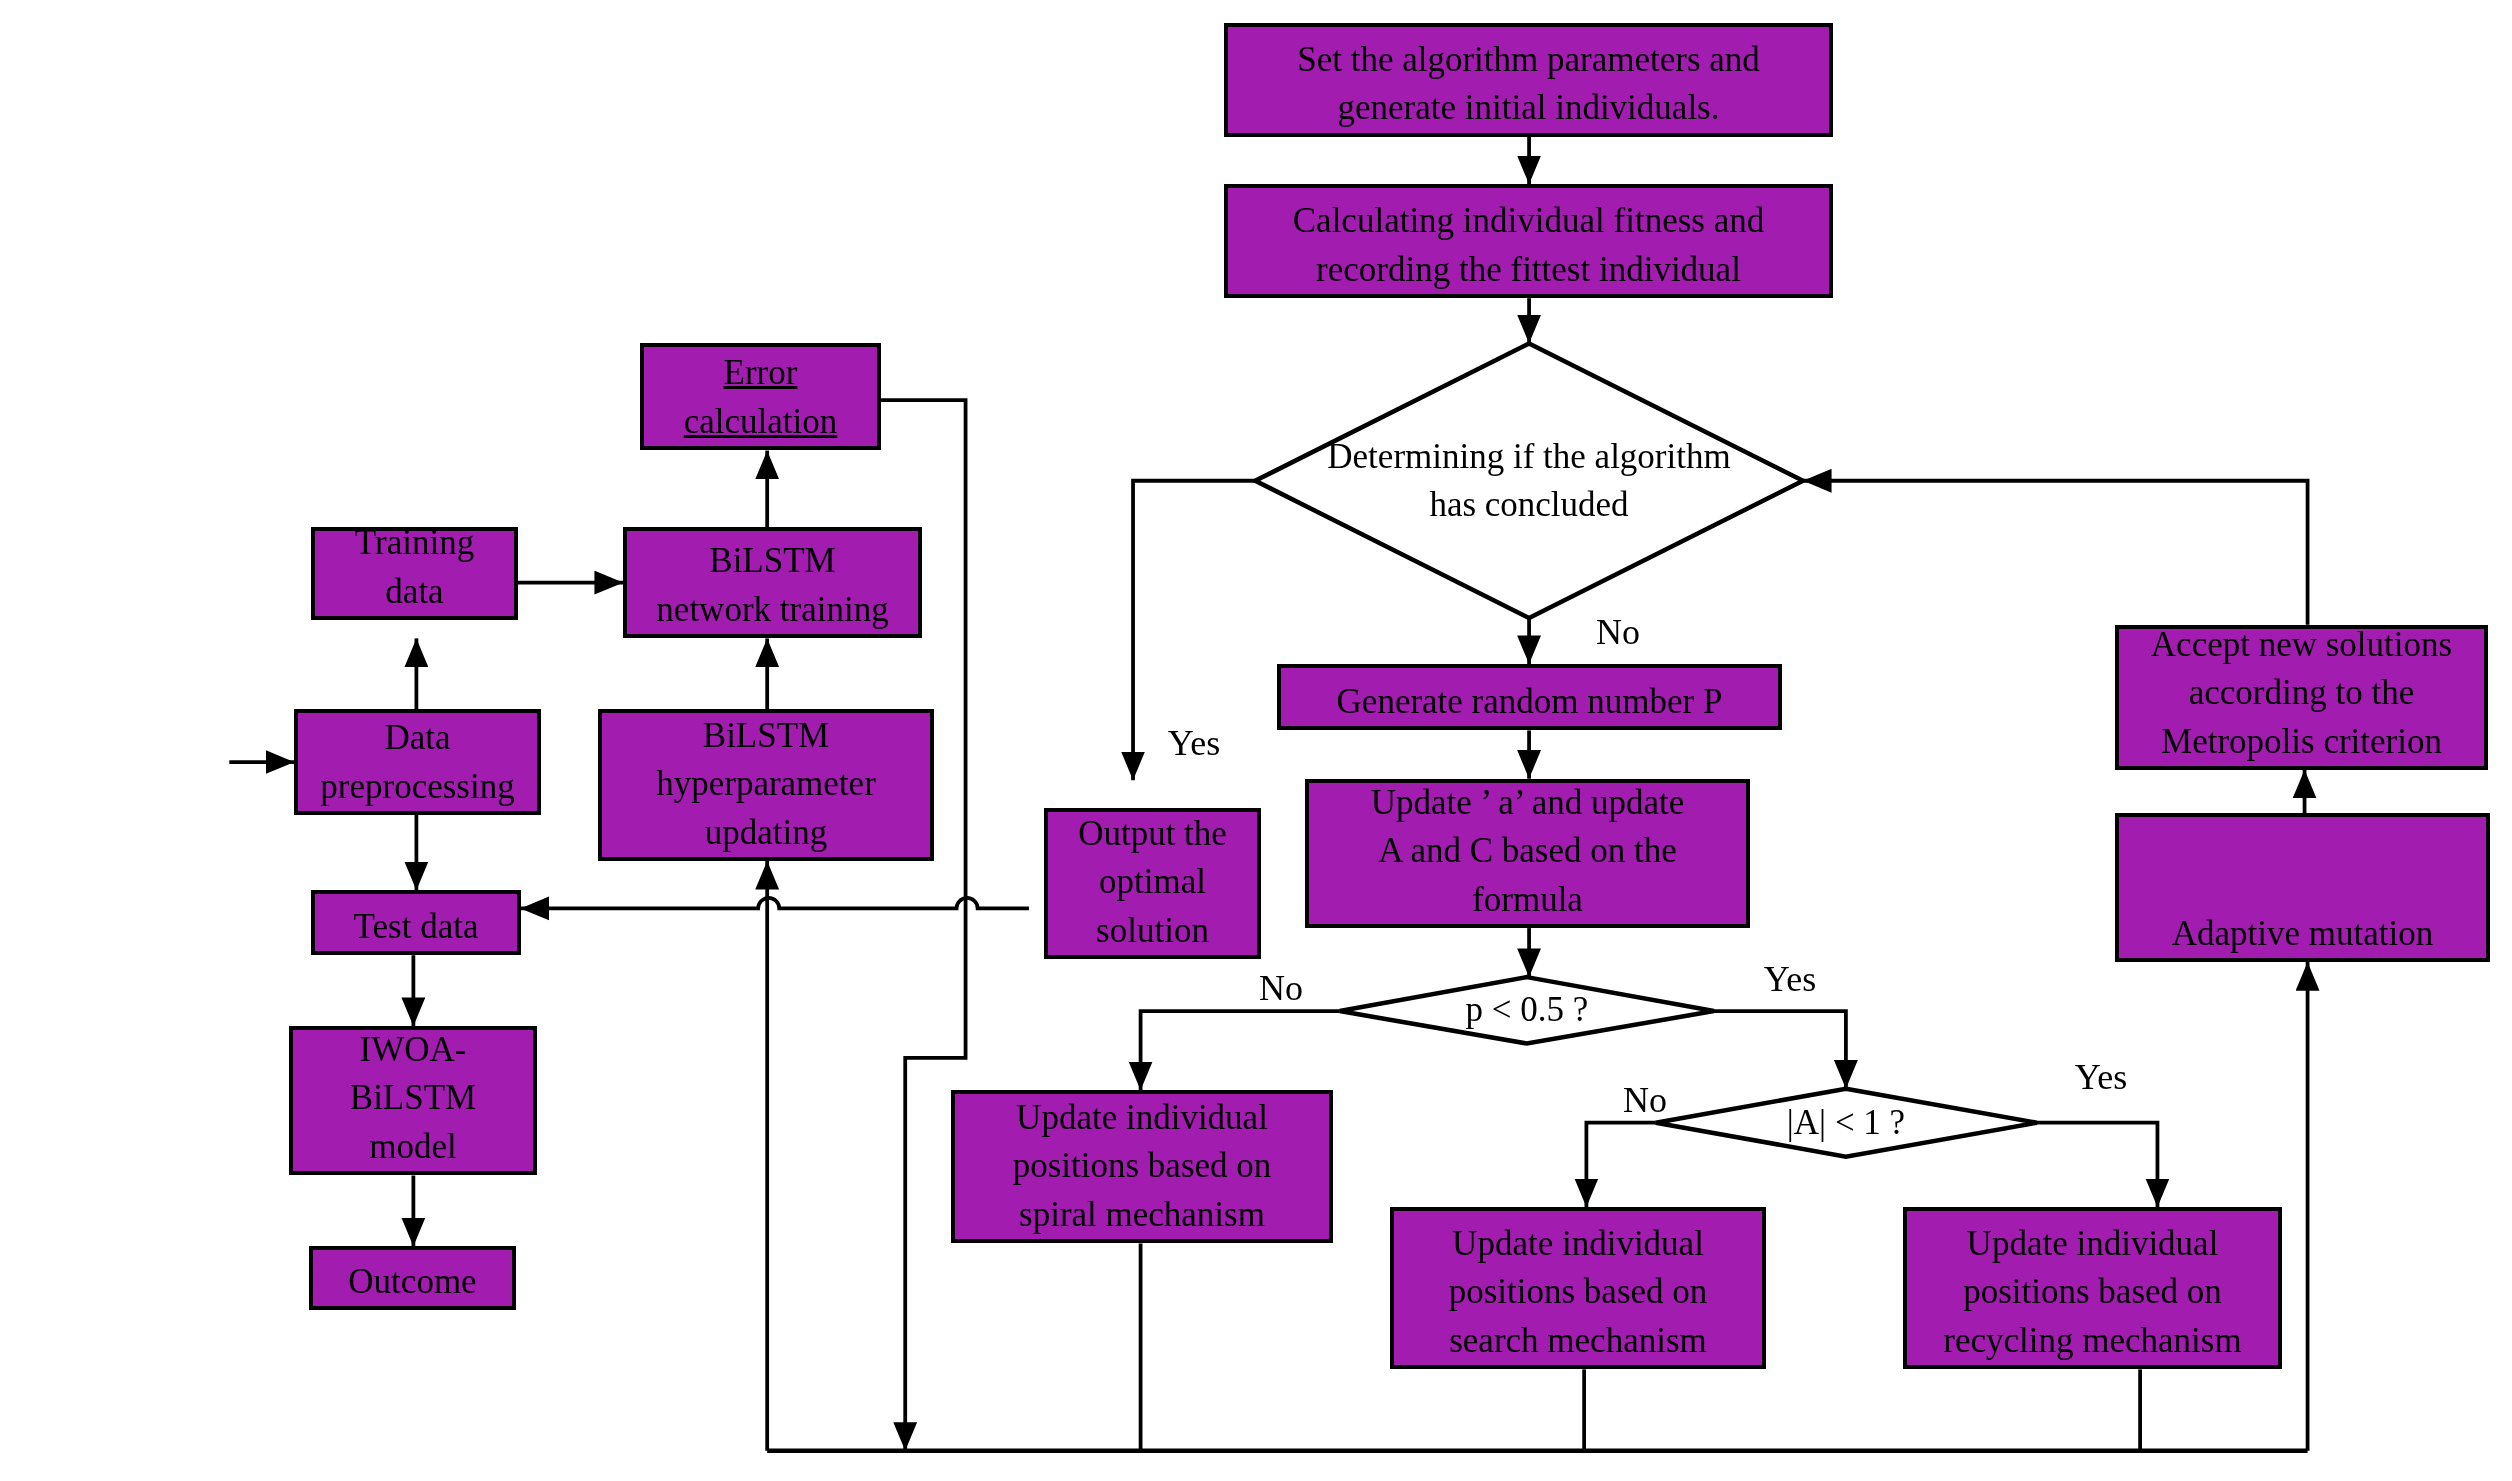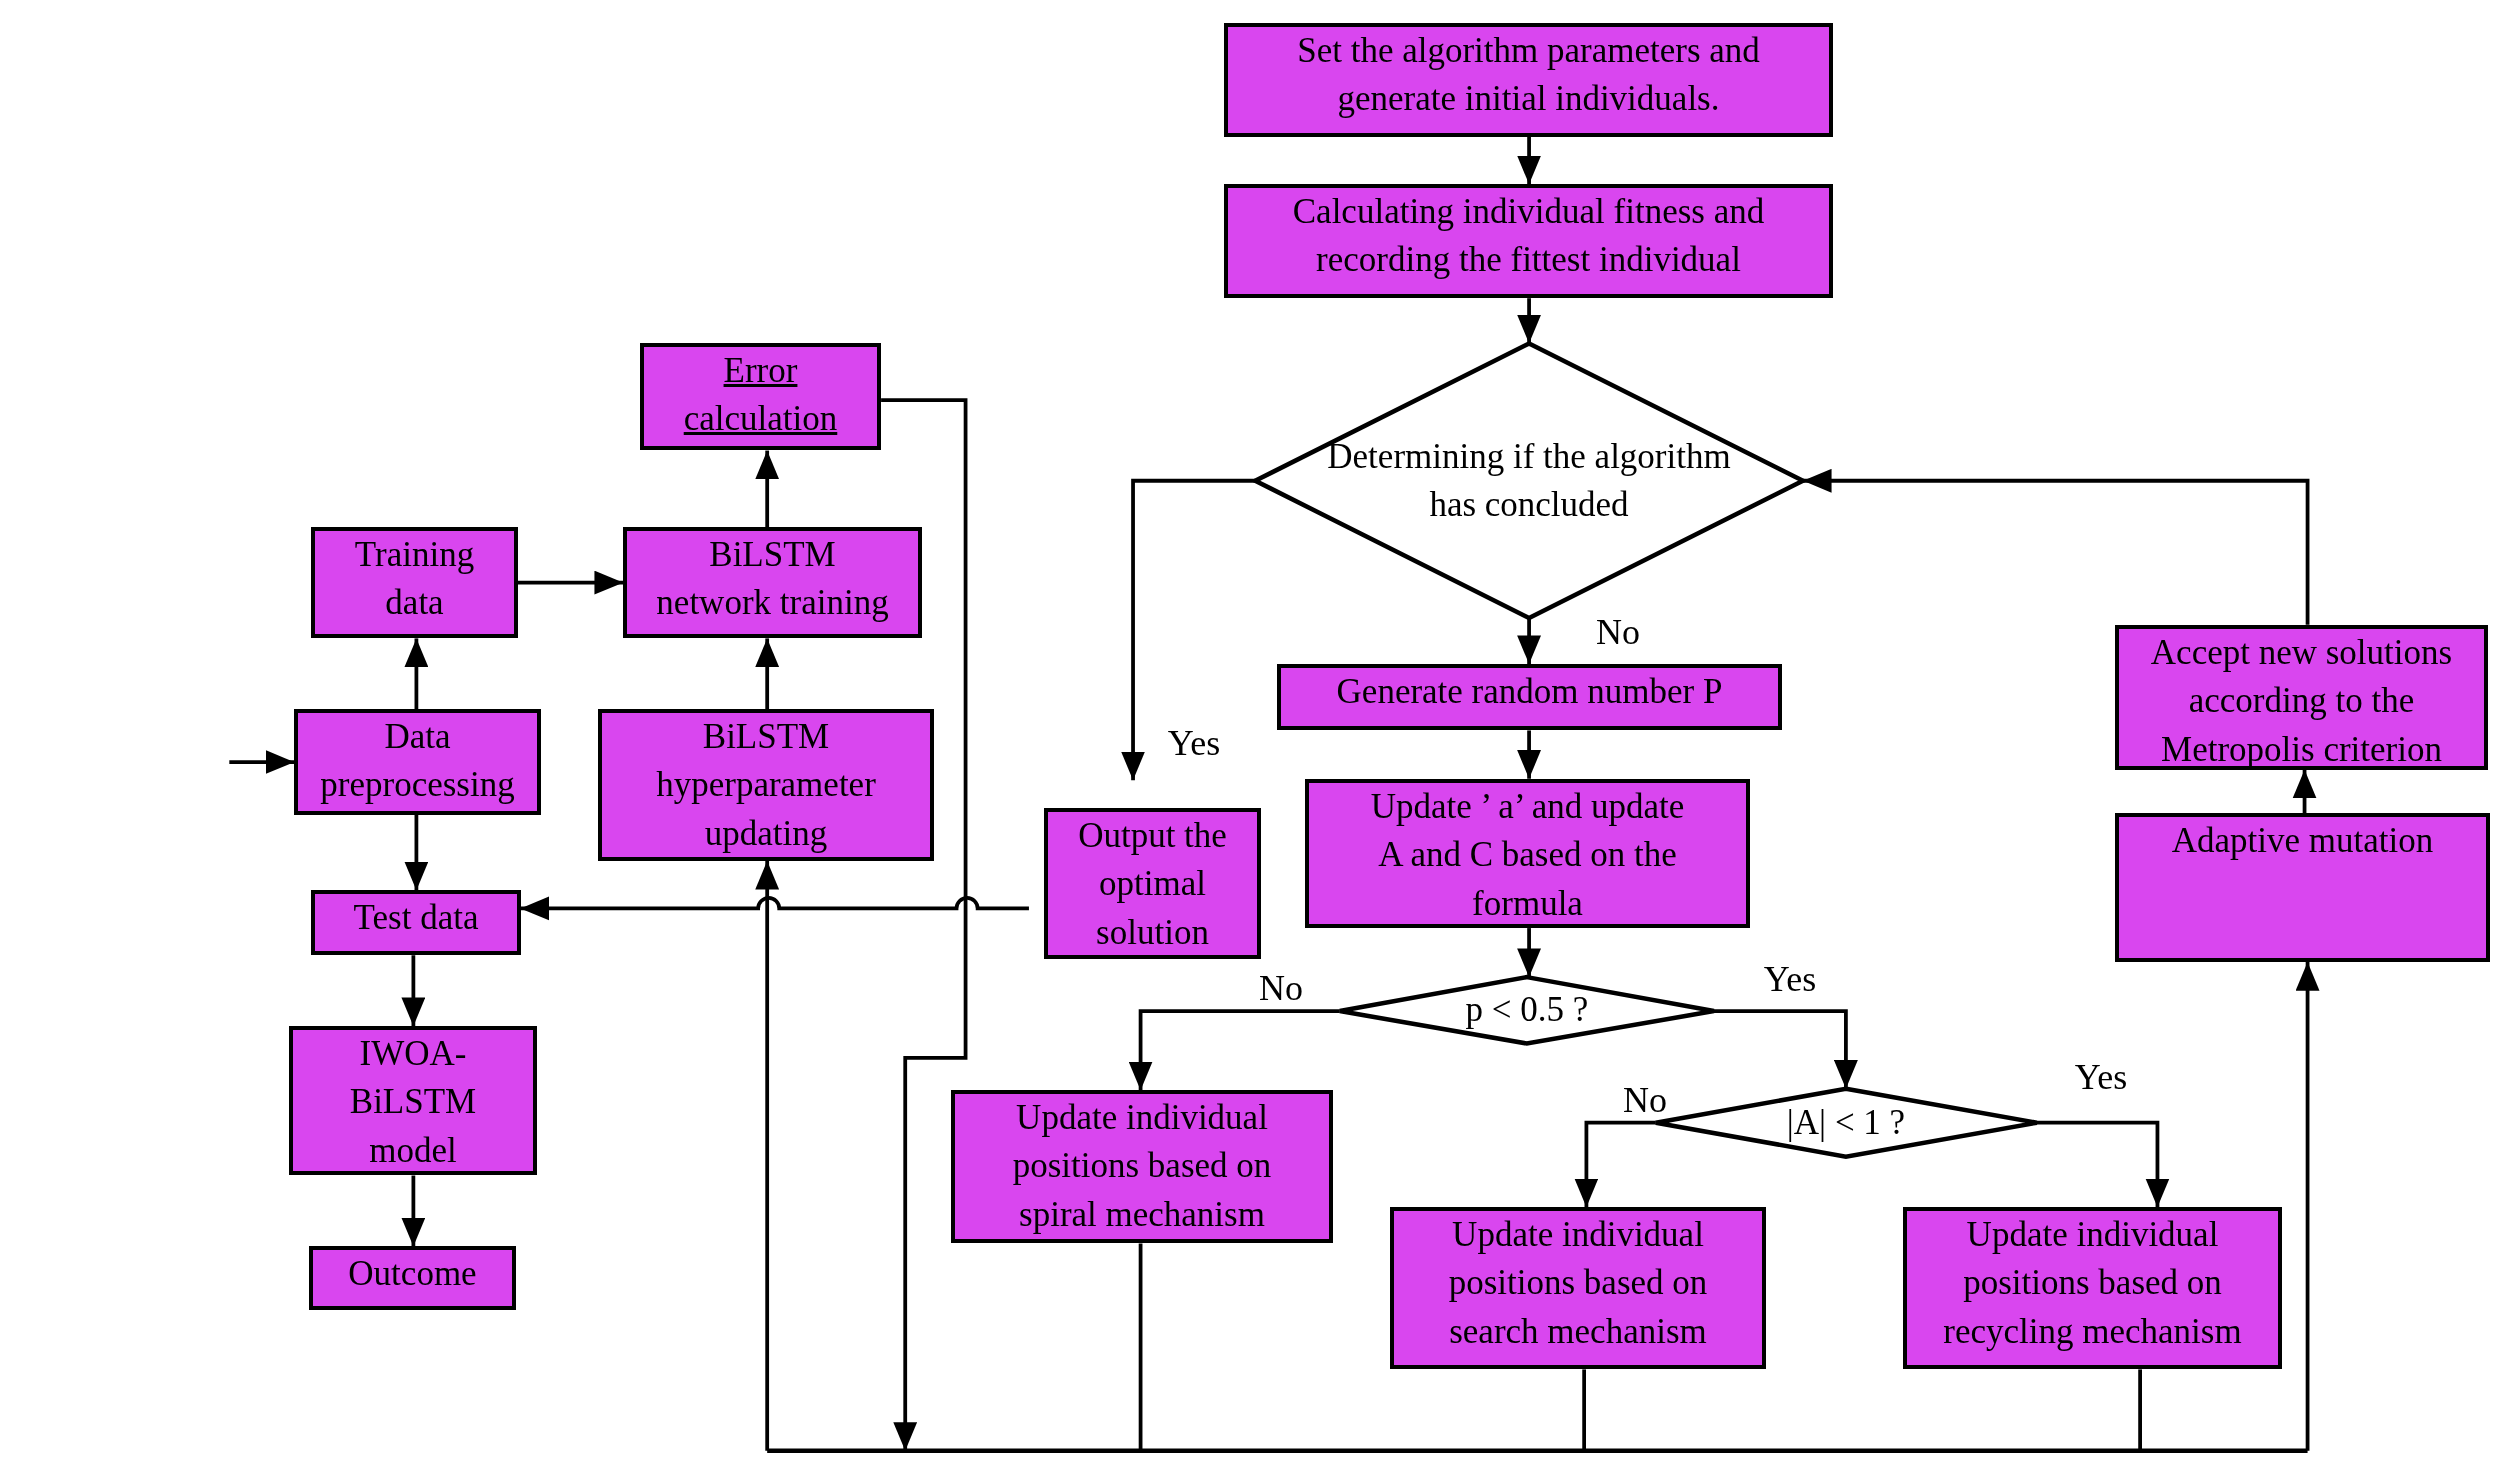--- a/index.html
+++ b/index.html
@@ -8,22 +8,22 @@
     width:2512px;height:1482px;
     background:#ffffff;
     font-family:"Liberation Serif","DejaVu Serif",serif;
     color:#000;
   }
   svg.wires{position:absolute;left:0;top:0;width:2512px;height:1482px;}
   .node{
     position:absolute;
     box-sizing:border-box;
     border:4.5px solid #000;
-    background:#d946ef;
-    display:flex;align-items:flex-start;justify-content:center;
+    background:#a21caf;
+    display:flex;align-items:flex-end;justify-content:center;
     text-align:center;
     font-size:35px;line-height:1.38;
   }
   .node span, .dtext span{white-space:pre-line;}
   .dtext{
     position:absolute;
     transform:translate(-50%,-50%);
     text-align:center;
     font-size:35px;line-height:1.38;
     background:transparent;
@@ -132,21 +132,21 @@
     </div>
   <div class="node" style="left:1029px;top:808px;width:217px;height:151px;margin-left:15px;">
       <span>Output the
 optimal
 solution</span>
     </div>
   <div class="node" style="left:294px;top:709px;width:247px;height:106px;">
       <span>Data
 preprocessing</span>
     </div>
-  <div class="node" style="left:311px;top:527px;width:207px;height:111px;">
+  <div class="node" style="left:311px;top:527px;width:207px;height:93px;">
       <span>Training
 data</span>
     </div>
   <div class="node" style="left:623px;top:527px;width:299px;height:111px;">
       <span>BiLSTM
 network training</span>
     </div>
   <div class="node" style="left:640px;top:343px;width:241px;height:107px;text-decoration:underline;">
       <span>Error
 calculation</span>

